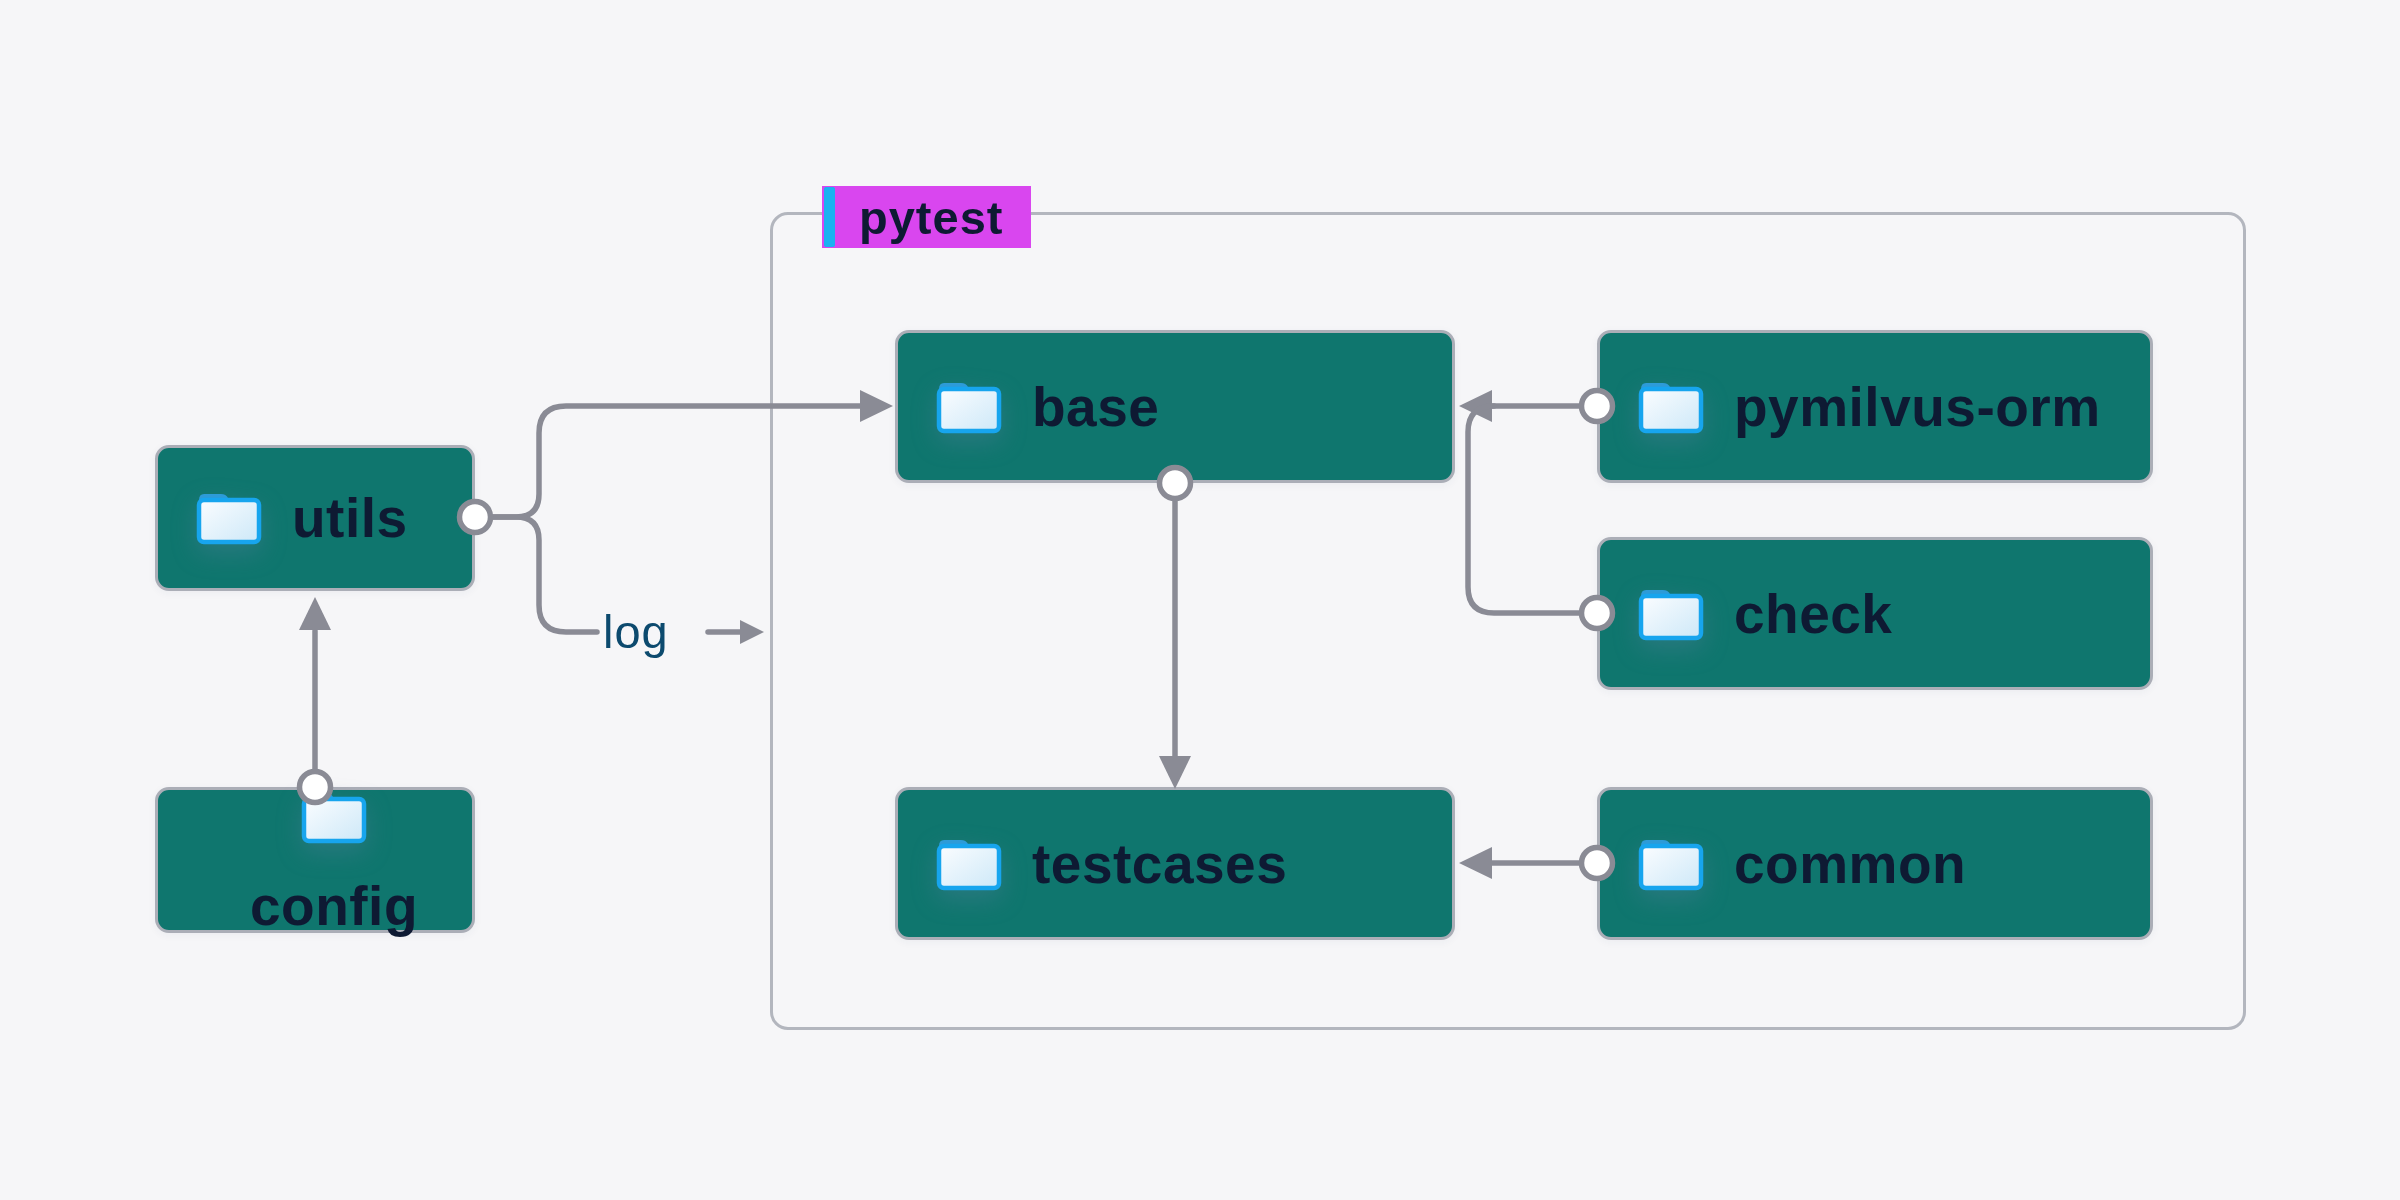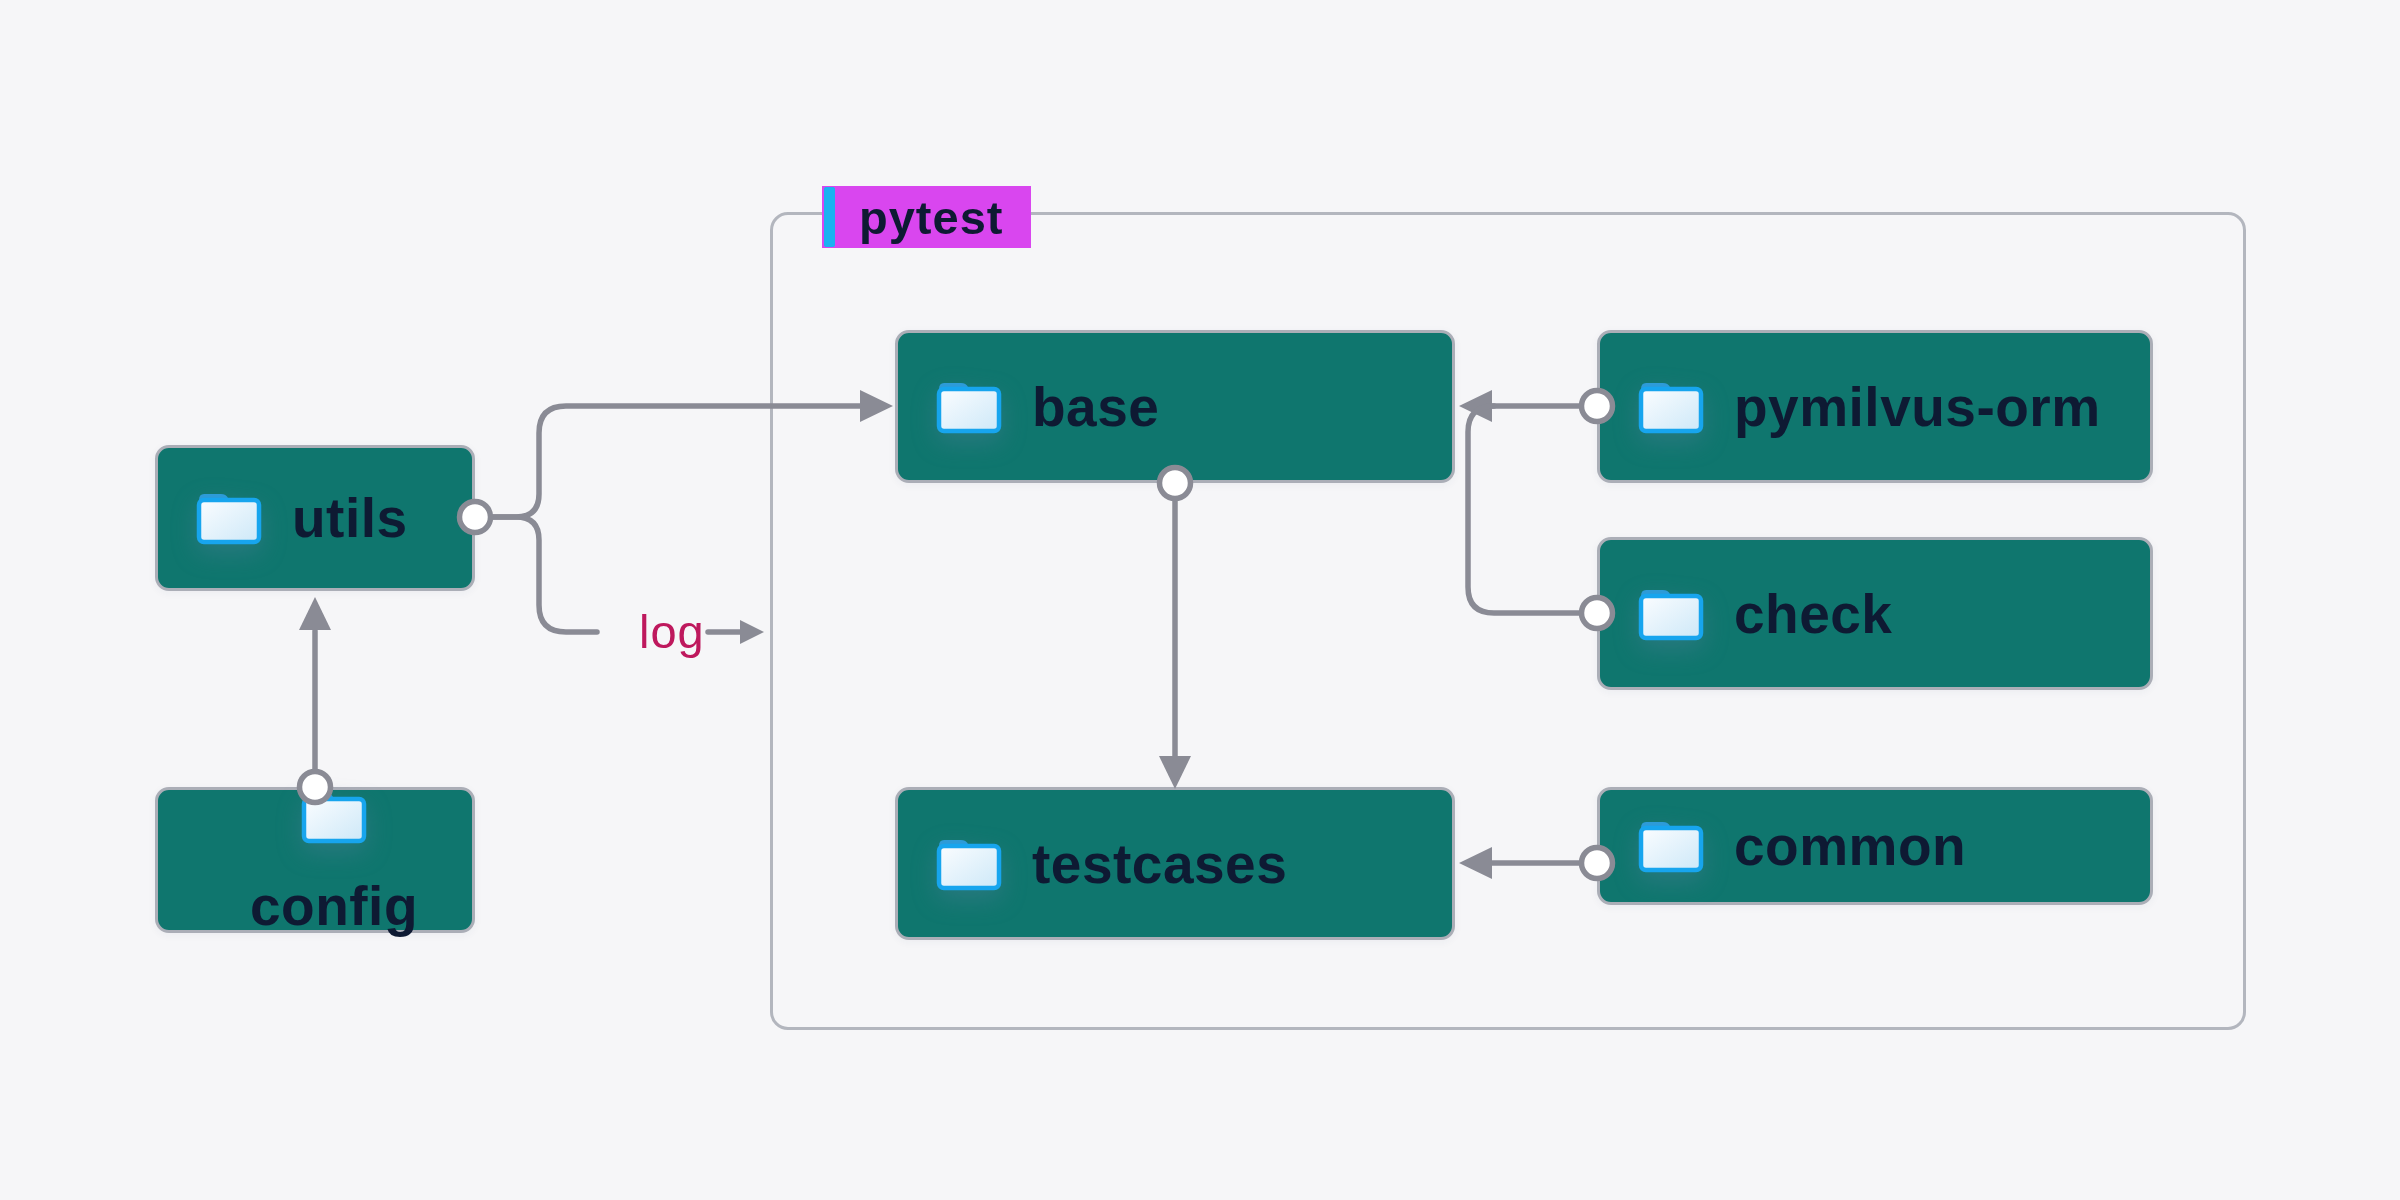--- a/index.html
+++ b/index.html
@@ -28,30 +28,30 @@
   }
   .node .label{font-size:55px;font-weight:700;color:#0e1a33;letter-spacing:0.5px;}
   .folder{display:flex;align-items:center;}
   .folder svg{filter:drop-shadow(0px 9px 12px rgba(100,130,170,0.30));}
   #node-utils    {left:155px;top:445px;width:320px;height:146px;}
   #node-config   {left:155px;top:787px;width:320px;height:146px;flex-direction:column;}
   #node-base     {left:895px;top:330px;width:560px;height:153px;}
   #node-pymilvus {left:1597px;top:330px;width:556px;height:153px;}
   #node-check    {left:1597px;top:537px;width:556px;height:153px;}
   #node-testcases{left:895px;top:787px;width:560px;height:153px;}
-  #node-common   {left:1597px;top:787px;width:556px;height:118px;}
+  #node-common   {left:1597px;top:787px;width:556px;height:153px;}
   
   .wires{position:absolute;inset:0;z-index:3;pointer-events:none;}
   .wires path{stroke:#8a8b95;stroke-width:5.5;fill:none;stroke-linecap:round;}
   .wires polygon{fill:#8a8b95;}
   .wires circle{fill:#ffffff;stroke:#8a8b95;stroke-width:5.5;}
   
   .edge-label{
     position:absolute;left:603px;top:604px;z-index:4;
-    font-size:47px;font-weight:400;color:#be185d;letter-spacing:1px;margin-left:36px;
+    font-size:47px;font-weight:400;color:#0c4a6e;letter-spacing:1px;
   }
 </style>
 </head>
 <body>
 
 <div class="stage">
 
   <svg width="0" height="0" style="position:absolute">
     <defs>
       <linearGradient id="fg" x1="0" y1="0" x2="1" y2="1">

